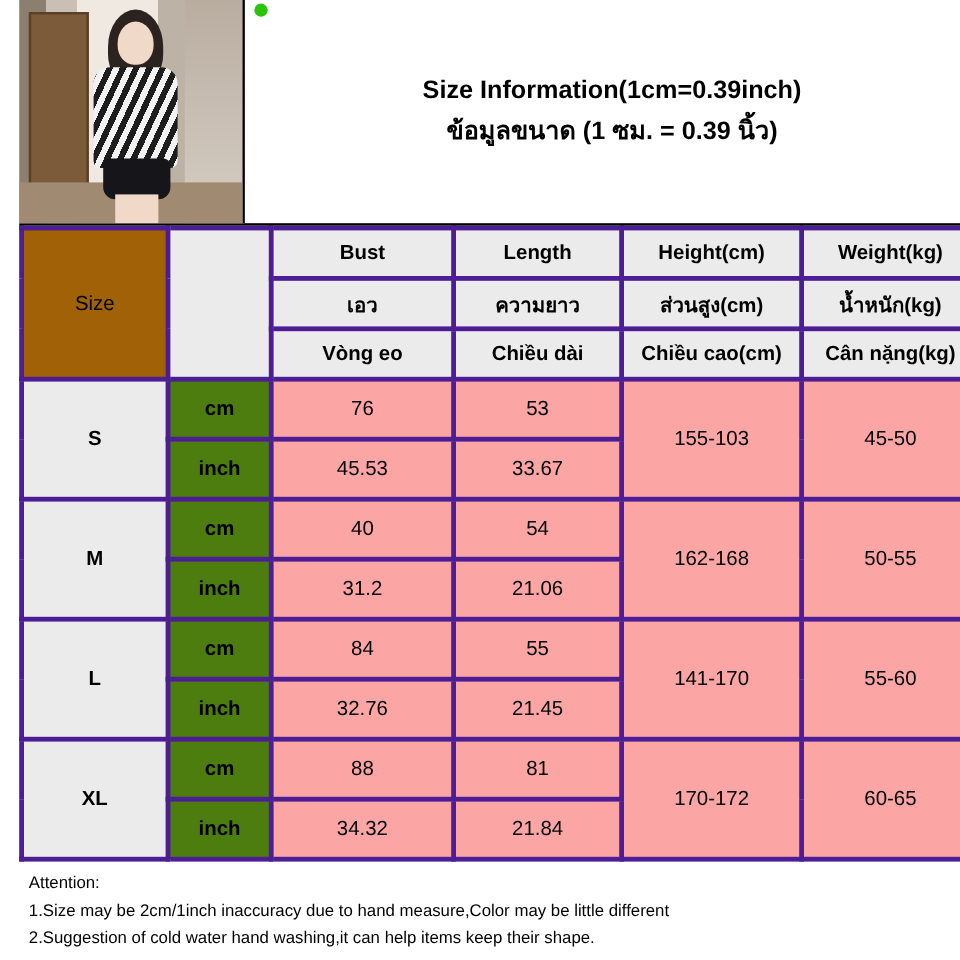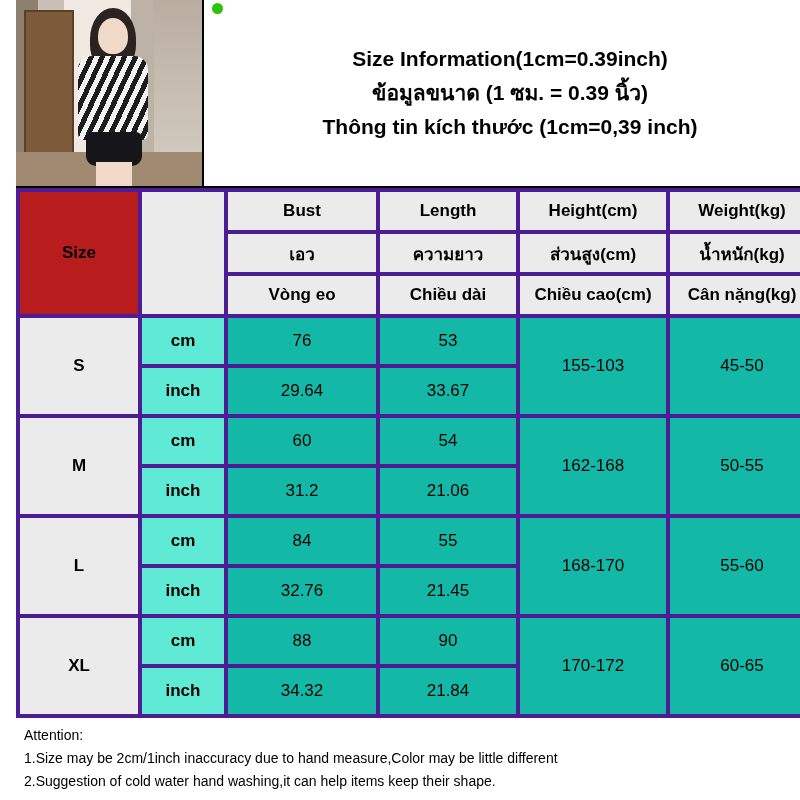--- a/index.html
+++ b/index.html
@@ -143,41 +143,41 @@
     vertical-align: middle;
     font-size: 17px;
     padding: 2px 3px;
   }
   td.hdr {
     background: #ebebeb;
     font-weight: bold;
     height: 34px;
   }
   td.size-word {
-    background: #b91c1c;
-    font-weight: bold;
+    background: #a16207;
+    font-weight: normal;
     font-size: 30px;
     width: 122px;
   }
   td.blank-hdr {
     background: #ebebeb;
     width: 86px;
   }
   td.size-label {
     background: #ebebeb;
     font-weight: bold;
     font-size: 19px;
   }
   td.unit {
-    background: #5eead4;
+    background: #4d7c0f;
     font-weight: bold;
     font-size: 16px;
   }
   td.val {
-    background: #14b8a6;
+    background: #fca5a5;
     font-size: 17px;
     height: 42px;
   }
   .col-bust { width: 152px; }
   .col-length { width: 140px; }
   .col-height { width: 150px; }
   .col-weight { width: 148px; }
 
   
   .attention {
@@ -206,21 +206,20 @@
       <div class="figure-hair"></div>
       <div class="figure-head"></div>
       <div class="figure-top"></div>
       <div class="figure-shorts"></div>
       <div class="figure-legs"></div>
     </div>
     <div class="green-dot" style="background: rgb(43, 196, 10);"></div>
     <div class="title-cell">
       <div class="title-line">Size Information(1cm=0.39inch)</div>
       <div class="title-line">ข้อมูลขนาด (1 ซม. = 0.39 นิ้ว)</div>
-      <div class="title-line">Thông tin kích thước (1cm=0,39 inch)</div>
     </div>
   </div>
 
   <table class="size-table">
     <colgroup>
       <col style="width:122px">
       <col style="width:86px">
       <col class="col-bust">
       <col class="col-length">
       <col class="col-height">
@@ -251,57 +250,57 @@
       <tr>
         <td class="size-label" rowspan="2">S</td>
         <td class="unit">cm</td>
         <td class="val">76</td>
         <td class="val">53</td>
         <td class="val" rowspan="2">155-103</td>
         <td class="val" rowspan="2">45-50</td>
       </tr>
       <tr>
         <td class="unit">inch</td>
-        <td class="val">29.64</td>
+        <td class="val">45.53</td>
         <td class="val">33.67</td>
       </tr>
 
       <tr>
         <td class="size-label" rowspan="2">M</td>
         <td class="unit">cm</td>
-        <td class="val">60</td>
+        <td class="val">40</td>
         <td class="val">54</td>
         <td class="val" rowspan="2">162-168</td>
         <td class="val" rowspan="2">50-55</td>
       </tr>
       <tr>
         <td class="unit">inch</td>
         <td class="val">31.2</td>
         <td class="val">21.06</td>
       </tr>
 
       <tr>
         <td class="size-label" rowspan="2">L</td>
         <td class="unit">cm</td>
         <td class="val">84</td>
         <td class="val">55</td>
-        <td class="val" rowspan="2">168-170</td>
+        <td class="val" rowspan="2">141-170</td>
         <td class="val" rowspan="2">55-60</td>
       </tr>
       <tr>
         <td class="unit">inch</td>
         <td class="val">32.76</td>
         <td class="val">21.45</td>
       </tr>
 
       <tr>
         <td class="size-label" rowspan="2">XL</td>
         <td class="unit">cm</td>
         <td class="val">88</td>
-        <td class="val">90</td>
+        <td class="val">81</td>
         <td class="val" rowspan="2">170-172</td>
         <td class="val" rowspan="2">60-65</td>
       </tr>
       <tr>
         <td class="unit">inch</td>
         <td class="val">34.32</td>
         <td class="val">21.84</td>
       </tr>
     </tbody>
   </table>

